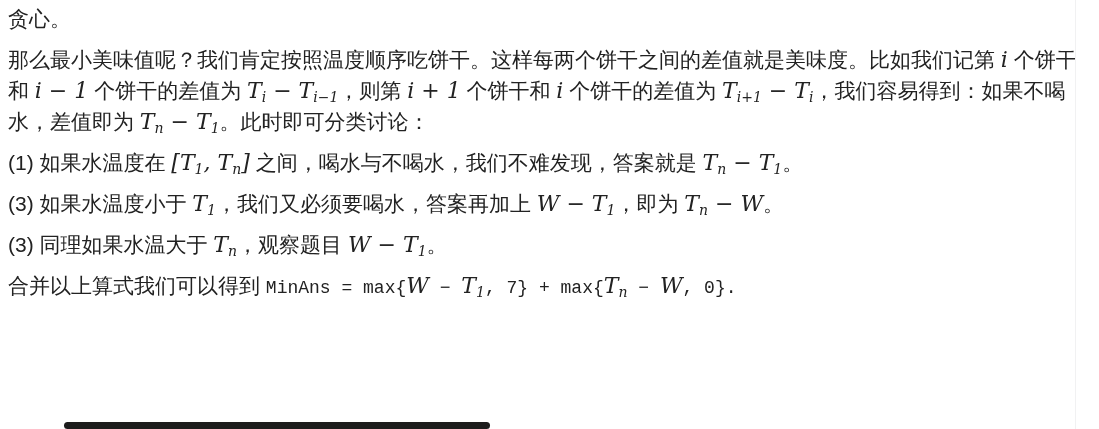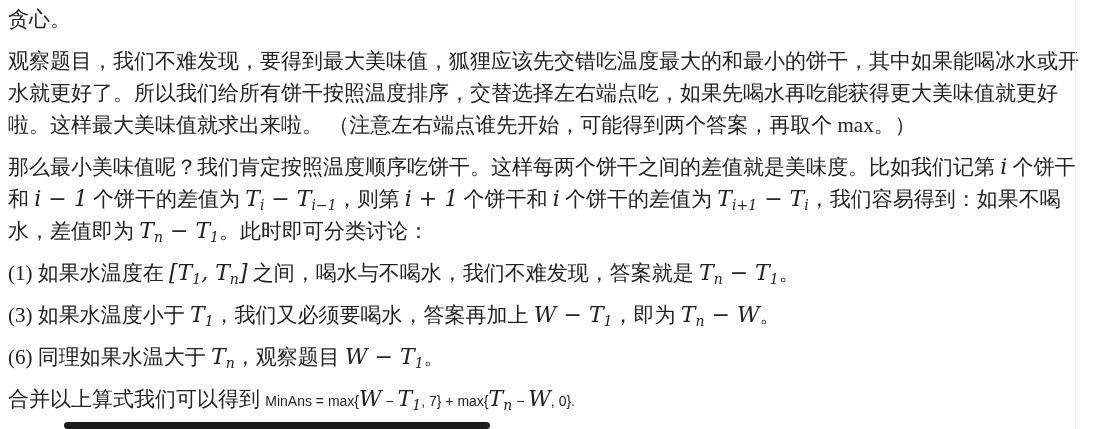--- a/index.html
+++ b/index.html
@@ -20,32 +20,32 @@
     font-size: 21px;
     line-height: 31px;
     letter-spacing: 0;
   }
   .doc p {
     margin: 0 0 10px 0;
     word-break: normal;
     overflow-wrap: break-word;
   }
   .seg-text {
-    font-family: Liberation Serif, serif;
+    font-family: Liberation Sans, sans-serif;
     margin-top: 44px;
   }
   .seg-math {
     font-family: "DejaVu Serif", "Liberation Serif", serif;
     font-style: italic;
     font-size: 22px;
   }
   .seg-mathrm {
-    font-family: Liberation Sans, sans-serif;
+    font-family: Liberation Mono, monospace;
     font-style: normal;
-    font-size: 14px;
+    font-size: 18px;
   }
   .seg-math sub, .seg-mathrm sub {
     font-size: 14px;
     line-height: 0;
     vertical-align: -4px;
     letter-spacing: 0;
   }
   .hscroll-thumb {
     position: absolute;
     left: 64px;
@@ -63,23 +63,22 @@
     height: 100%;
     background: #f1f1f2;
   }
 </style>
 </head>
 <body>
 
 <div class="doc">
   <div>
       <p><span class="seg-text">贪心。</span></p>
-      <p><span class="seg-text">观察题目，我们不难发现，要得到最大美味值，狐狸应该先交错吃温度最大的和最小的饼干，其中如果能喝冰水或开水就更好了。所以我们给所有饼干按照温度排序，交替选择左右端点吃，如果先喝水再吃能获得更大美味值就更好啦。这样最大美味值就求出来啦。 （注意左右端点谁先开始，可能得到两个答案，再取个 max。）</span></p>
       <p><span class="seg-text">那么最小美味值呢？我们肯定按照温度顺序吃饼干。这样每两个饼干之间的差值就是美味度。比如我们记第 </span><span class="seg-math">i</span><span class="seg-text"> 个饼干和 </span><span class="seg-math">i − 1</span><span class="seg-text"> 个饼干的差值为 </span><span class="seg-math">T<sub>i</sub> − T<sub>i−1</sub></span><span class="seg-text">，则第 </span><span class="seg-math">i + 1</span><span class="seg-text"> 个饼干和 </span><span class="seg-math">i</span><span class="seg-text"> 个饼干的差值为 </span><span class="seg-math">T<sub>i+1</sub> − T<sub>i</sub></span><span class="seg-text">，我们容易得到：如果不喝水，差值即为 </span><span class="seg-math">T<sub>n</sub> − T<sub>1</sub></span><span class="seg-text">。此时即可分类讨论：</span></p>
       <p><span class="seg-text">(1) 如果水温度在 </span><span class="seg-math">[T<sub>1</sub>, T<sub>n</sub>]</span><span class="seg-text"> 之间，喝水与不喝水，我们不难发现，答案就是 </span><span class="seg-math">T<sub>n</sub> − T<sub>1</sub></span><span class="seg-text">。</span></p>
       <p><span class="seg-text">(3) 如果水温度小于 </span><span class="seg-math">T<sub>1</sub></span><span class="seg-text">，我们又必须要喝水，答案再加上 </span><span class="seg-math">W − T<sub>1</sub></span><span class="seg-text">，即为 </span><span class="seg-math">T<sub>n</sub> − W</span><span class="seg-text">。</span></p>
-      <p><span class="seg-text">(6) 同理如果水温大于 </span><span class="seg-math">T<sub>n</sub></span><span class="seg-text">，观察题目 </span><span class="seg-math">W − T<sub>1</sub></span><span class="seg-text">。</span></p>
+      <p><span class="seg-text">(3) 同理如果水温大于 </span><span class="seg-math">T<sub>n</sub></span><span class="seg-text">，观察题目 </span><span class="seg-math">W − T<sub>1</sub></span><span class="seg-text">。</span></p>
       <p><span class="seg-text">合并以上算式我们可以得到 </span><span class="seg-mathrm">MinAns = max{</span><span class="seg-math">W</span><span class="seg-mathrm"> − </span><span class="seg-math">T<sub>1</sub></span><span class="seg-mathrm">, 7} + max{</span><span class="seg-math">T<sub>n</sub></span><span class="seg-mathrm"> − </span><span class="seg-math">W</span><span class="seg-mathrm">, 0}.</span></p>
     </div>
 </div>
 
 <div class="right-divider"></div>
 <div class="hscroll-thumb"></div>
 
 </body></html>

